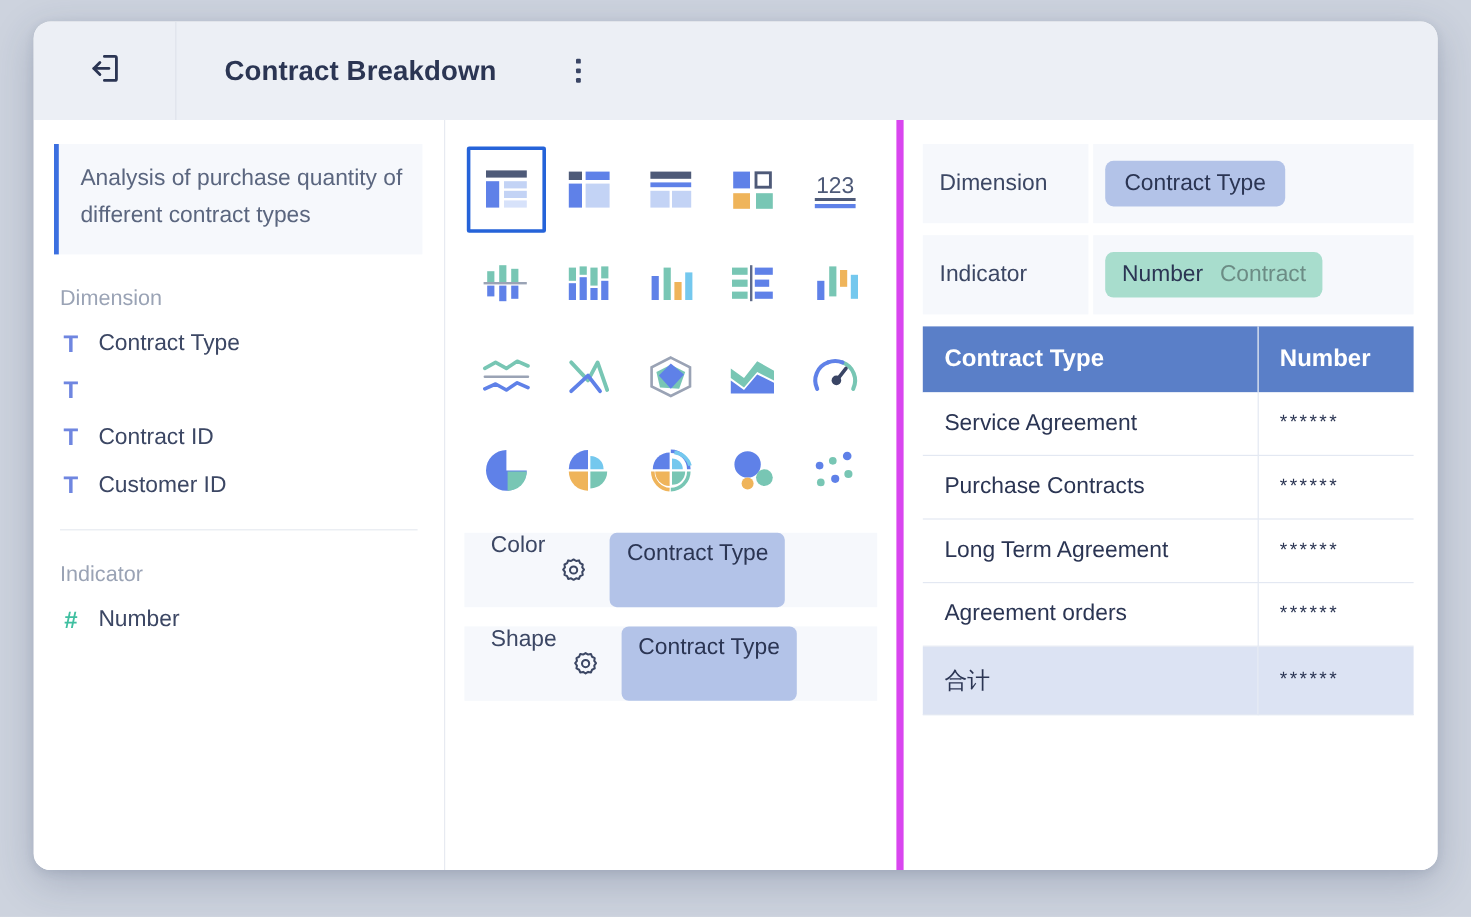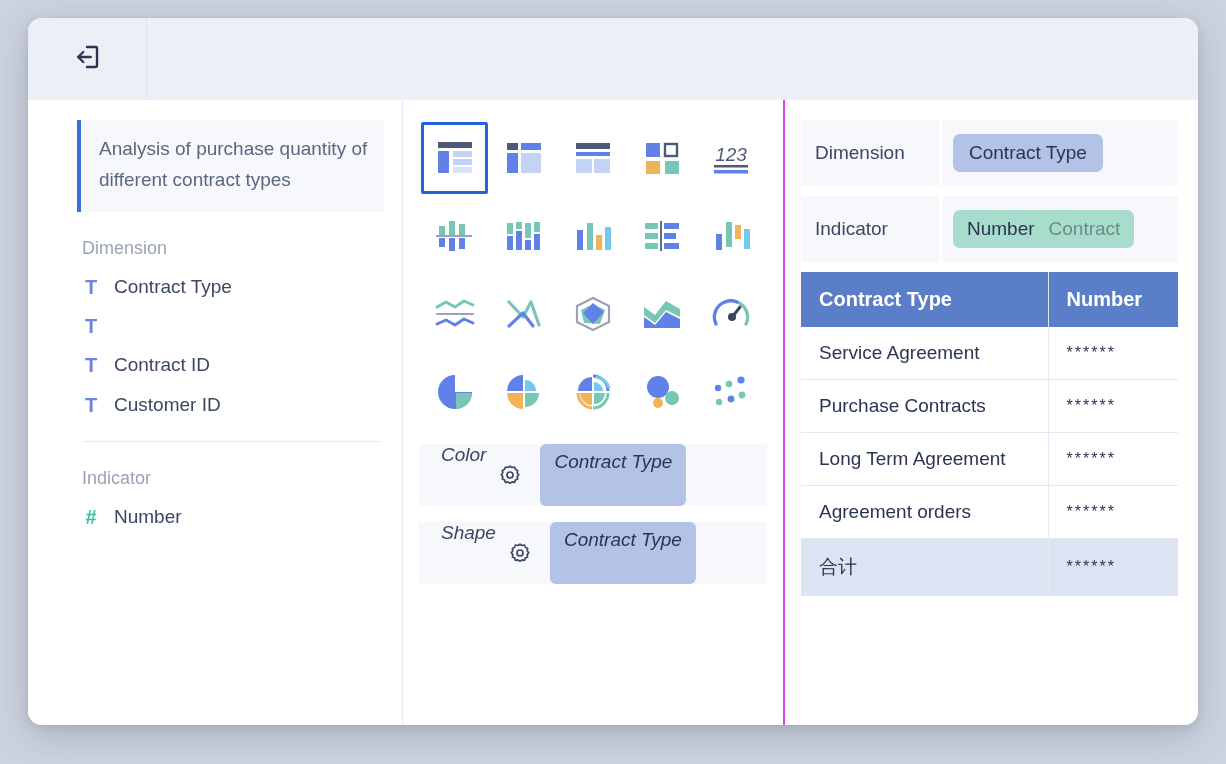--- a/index.html
+++ b/index.html
@@ -41,23 +41,23 @@
     padding-left: 40px; gap: 60px;
   }
   .header-title {
     font-size: 23px; font-weight: bold; color: #2b3553;
     letter-spacing: .1px;
   }
   .kebab { display: flex; flex-direction: column; gap: 4px; cursor: pointer; padding: 6px; }
   .kebab i { width: 4px; height: 4px; background: #3a4565; display: block; border-radius: 1px; }
 
   
-  .body-cols { flex: 1 1 auto; display: flex; align-items: stretch; background: #fff; padding-left: 32px; }
+  .body-cols { flex: 1 1 auto; display: flex; align-items: stretch; background: #fff; }
   .col-left  { width: 343px; flex: 0 0 343px; border-right: 1px solid #e7eaf1; padding: 20px 0 0 0; }
-  .col-mid   { width: 382px; flex: 0 0 382px; border-right: 2px solid #d946ef; padding: 22px 16px 0 16px; font-style: italic; }
+  .col-mid   { width: 382px; flex: 0 0 382px; border-right: 6px solid #d946ef; padding: 22px 16px 0 16px; }
   .col-right { flex: 1 1 auto; padding: 20px 20px 0 16px; }
 
   
   .desc-box {
     margin: 0 18px 0 17px;
     background: #f6f8fc;
     border-left: 4px solid #3b6fe0;
     padding: 14px 16px 16px 18px;
     font-size: 19px; line-height: 1.62; color: #5b667f;
   }
@@ -165,20 +165,28 @@
 
   <div class="header">
     <div class="header-exit">
       <span>
         <svg width="30" height="30" viewBox="0 0 24 24" fill="none" stroke="#2b3553" stroke-width="1.9" stroke-linecap="round" stroke-linejoin="round">
           <path d="M12 4 h7 a1 1 0 0 1 1 1 v14 a1 1 0 0 1 -1 1 h-7"></path>
           <path d="M15 12 H5"></path>
           <path d="M9 8 L5 12 L9 16"></path>
         </svg>
       </span>
+    </div>
+    <div class="header-main">
+      <div class="header-title">Contract Breakdown</div>
+      <div class="kebab">
+        <i></i>
+          <i></i>
+          <i></i>
+      </div>
     </div>
   </div>
 
   <div class="body-cols">
 
     <div class="col-left">
 
       <div class="desc-box">Analysis of purchase quantity of different contract types</div>
 
       <div class="group-label">Dimension</div>

